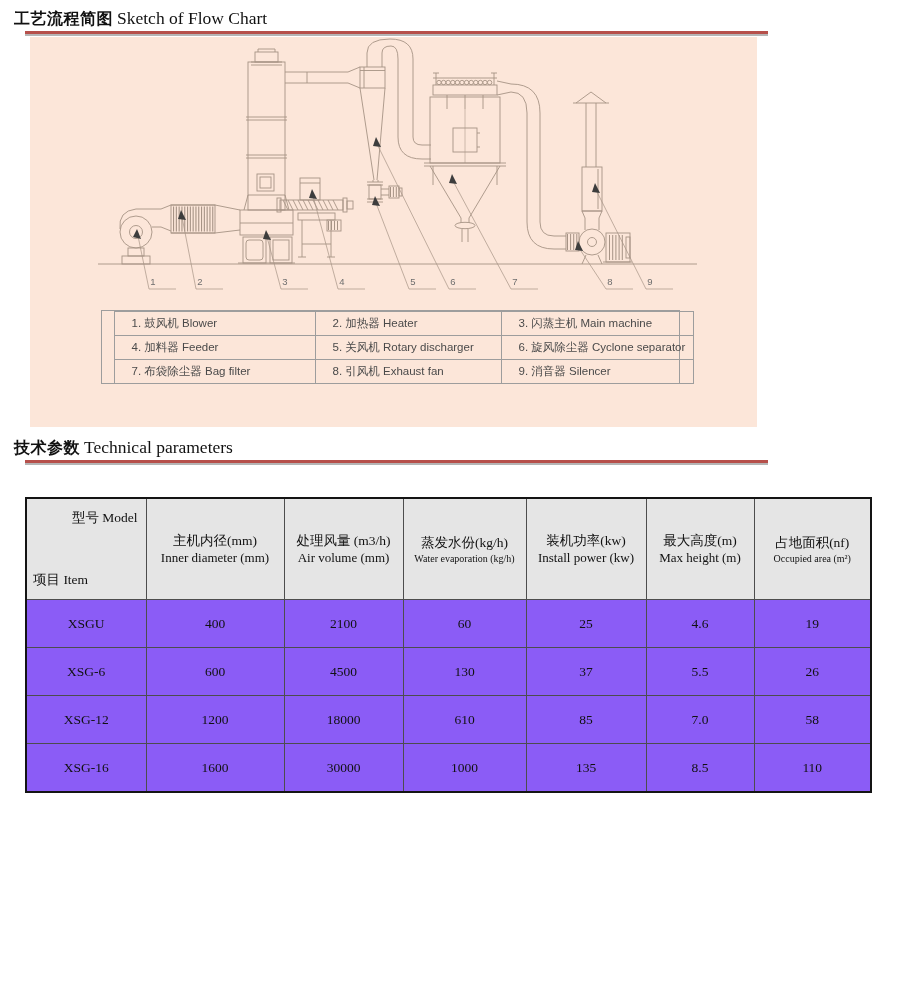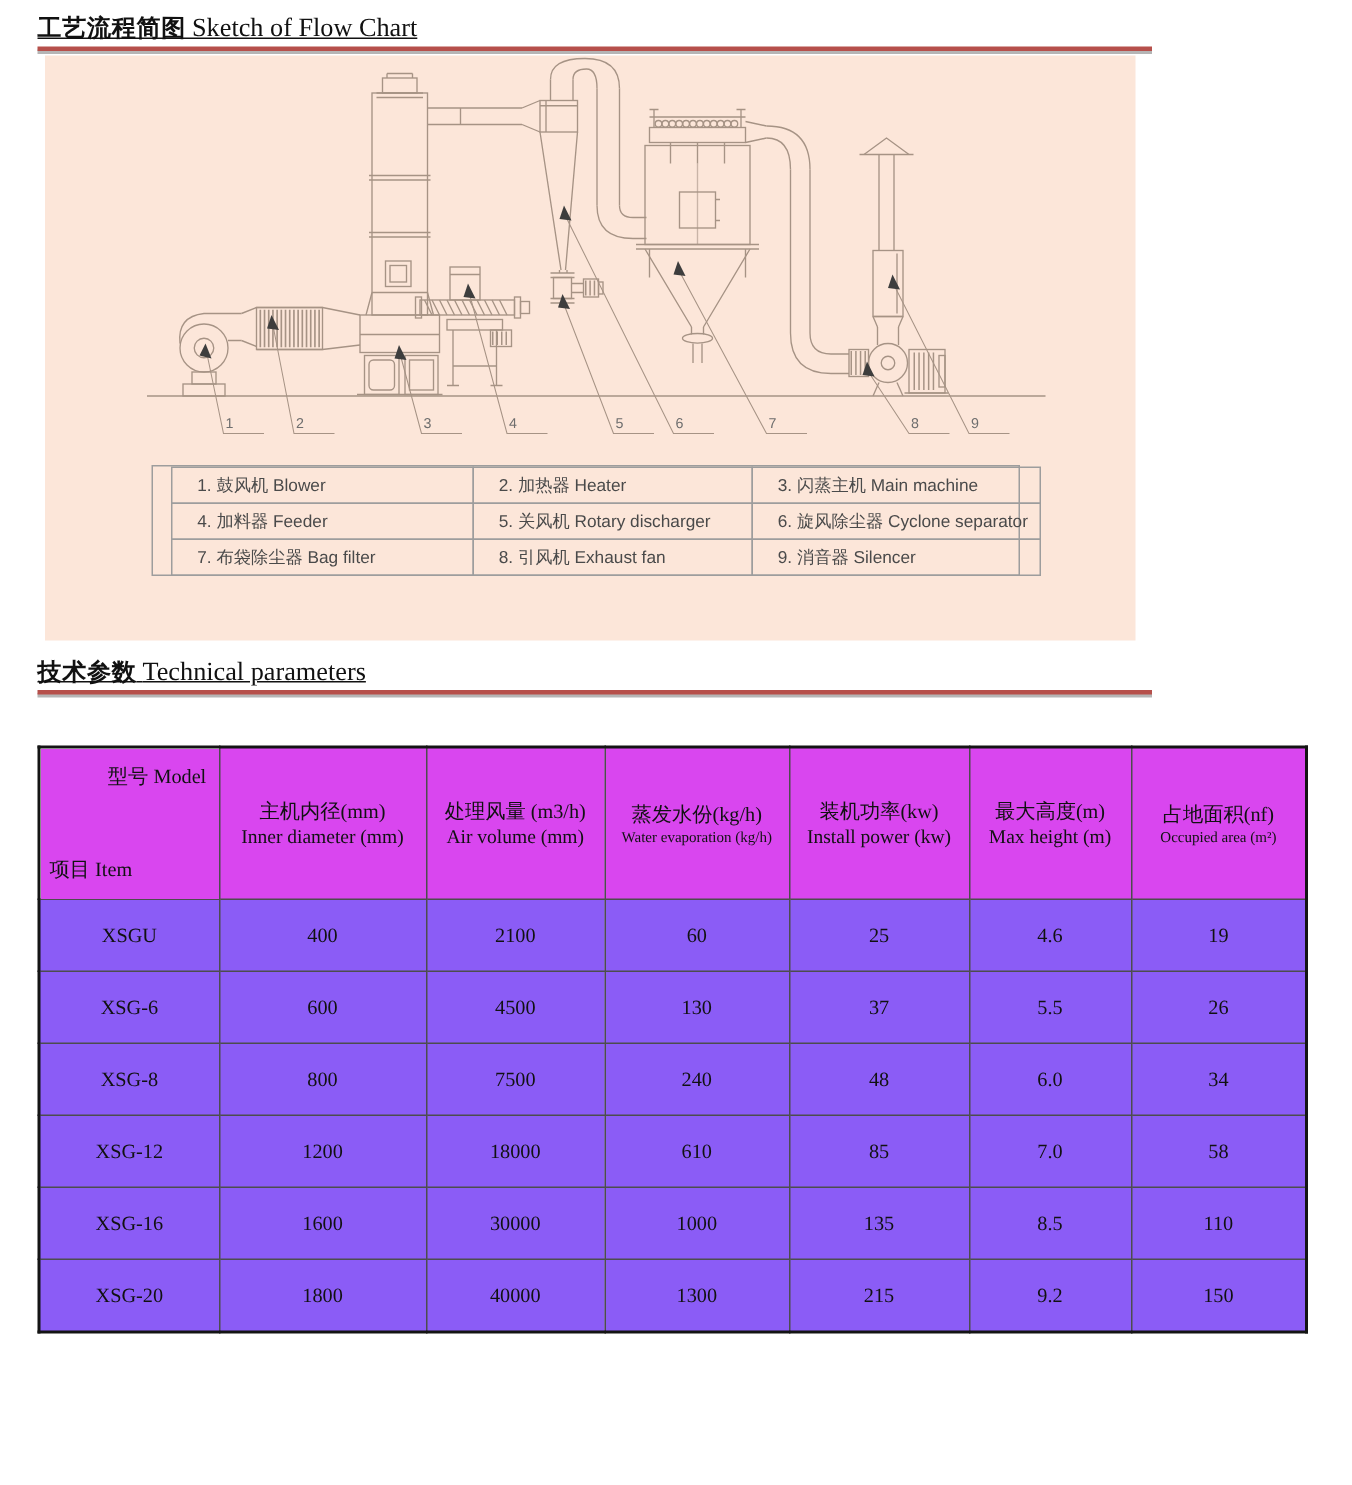--- a/index.html
+++ b/index.html
@@ -1,32 +1,32 @@
 <!DOCTYPE html>
 <html><head>
 <meta charset="utf-8">
 <style>
   html,body{margin:0;padding:0;background:#fff;}
   body{width:901px;height:990px;position:relative;font-family:"Liberation Serif",serif;color:#111;overflow:hidden;}
-  .heading{position:absolute;left:25px;white-space:nowrap;text-decoration:underline;}
+  .heading{position:absolute;left:14px;white-space:nowrap;}
   .heading .zh{font-family:"Liberation Sans",sans-serif;font-weight:700;font-size:16px;letter-spacing:.5px;}
   .heading .en{font-family:"Liberation Serif",serif;font-size:17.5px;}
   .rule{position:absolute;left:25px;width:743px;height:3px;background:#b6504b;box-shadow:0 2px 0 rgba(168,168,168,.85);}
   .panel{position:absolute;left:30px;top:37px;width:727px;height:390px;background:#fce6d9;}
   .panel svg{position:absolute;left:0;top:0;}
   .legend{position:absolute;left:71px;top:273px;width:579px;height:74px;display:grid;
     grid-template-columns:201px 186px 192px;grid-template-rows:repeat(3,1fr);
     border:1px solid #9d9d9d;box-sizing:border-box;padding-left:12px;}
   .legend .cell{border:1px solid #9d9d9d;display:flex;align-items:center;padding-left:17px;
     font-family:"Liberation Sans",sans-serif;font-size:11.5px;color:#4a4a4a;margin:-0.5px;}
   table.spec{position:absolute;left:25px;top:497px;width:845px;border-collapse:collapse;table-layout:fixed;
     border:2px solid #141414;}
   table.spec td,table.spec th{border:1px solid #4d4d4d;text-align:center;vertical-align:middle;
     font-weight:normal;font-size:13.5px;padding:0;}
-  table.spec thead th{background:#d946ef;height:100px;}
+  table.spec thead th{background:#e5e5e5;height:100px;}
   table.spec tbody td{height:47px;background:#8b5cf6;}
   th .zh{font-size:13.5px;line-height:1.45;}
   th .en{font-size:13px;line-height:1.3;}
   th .en.sm{font-size:10px;}
   th.corner{position:relative;}
   th.corner .top{position:absolute;top:10px;right:8px;font-size:13.5px;}
   th.corner .bottom{position:absolute;bottom:10px;left:6px;font-size:13.5px;}
 </style>
 </head>
 <body>
@@ -332,49 +332,31 @@
     <tr>
       <td>XSG-6</td>
       <td>600</td>
       <td>4500</td>
       <td>130</td>
       <td>37</td>
       <td>5.5</td>
       <td>26</td>
     </tr>
     <tr>
-      <td>XSG-8</td>
-      <td>800</td>
-      <td>7500</td>
-      <td>240</td>
-      <td>48</td>
-      <td>6.0</td>
-      <td>34</td>
-    </tr>
-    <tr>
       <td>XSG-12</td>
       <td>1200</td>
       <td>18000</td>
       <td>610</td>
       <td>85</td>
       <td>7.0</td>
       <td>58</td>
     </tr>
     <tr>
       <td>XSG-16</td>
       <td>1600</td>
       <td>30000</td>
       <td>1000</td>
       <td>135</td>
       <td>8.5</td>
       <td>110</td>
     </tr>
-    <tr>
-      <td>XSG-20</td>
-      <td>1800</td>
-      <td>40000</td>
-      <td>1300</td>
-      <td>215</td>
-      <td>9.2</td>
-      <td>150</td>
-    </tr>
   </tbody>
 </table>
 
 </body></html>

